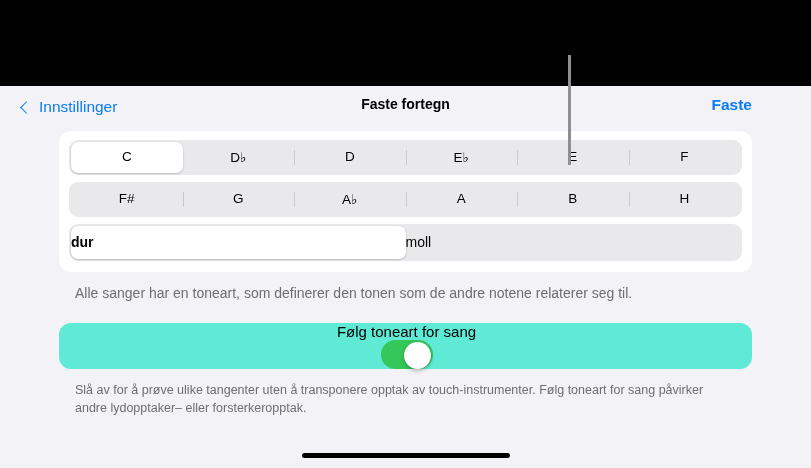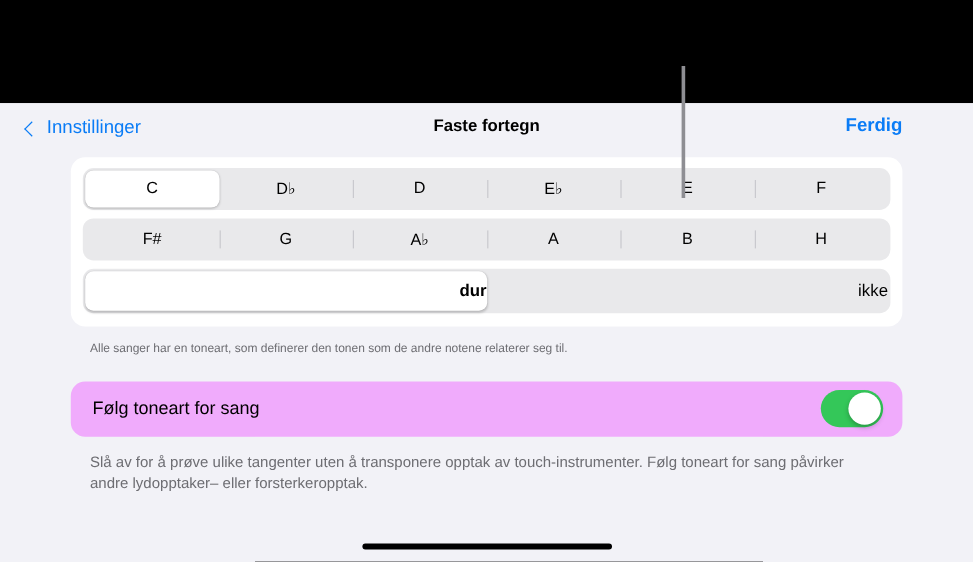--- a/index.html
+++ b/index.html
@@ -129,47 +129,48 @@
   }
   .mode-row {
     display: flex;
     background: #e9e9eb;
     border-radius: 9px;
     padding: 2px;
     margin-bottom: 0;
   }
   .mode {
     flex: 1;
-    text-align: right;
+    text-align: left;
     font-size: 14px;
     color: #000000;
     padding: 8px 0 9px 0;
     border-radius: 7px;
     cursor: pointer;
   }
   .mode.sel {
     background: #ffffff;
     font-weight: bold;
     box-shadow: 0 1px 2px rgba(0,0,0,0.18), 0 0 0 0.5px rgba(0,0,0,0.04);
   }
   .footnote {
-    font-size: 10px;
+    font-size: 14px;
     color: #6d6d72;
     padding: 12px 16px 0 16px;
     line-height: 1.35;
   }
   .row-card {
-    background: #f0abfc;
+    background: #5eead4;
     border-radius: 12px;
     margin-top: 20px;
     height: 46px;
     display: flex;
     align-items: center;
     justify-content: space-between;
     padding: 0 16px 0 18px;
+    flex-direction: column;
   }
   .row-label {
     font-size: 15px;
     color: #000000;
   }
   .switch {
     width: 52px;
     height: 31px;
     border-radius: 16px;
     background: #34c759;
@@ -211,21 +212,21 @@
   <div class="callout-line"></div>
 
   <div class="device">
 
     <div class="navbar">
       <div class="nav-back">
         <span class="chev"></span>
         <span>Innstillinger</span>
       </div>
       <div class="nav-title">Faste fortegn</div>
-      <div class="nav-done">Ferdig</div>
+      <div class="nav-done">Faste</div>
     </div>
 
     <div class="content">
 
       <div class="card">
 
         <div class="seg-row">
           <div class="seg sel">
             
             <span>C</span>
@@ -274,21 +275,21 @@
             <span>B</span>
           </div>
           <div class="seg">
             <span class="divider"></span>
             <span>H</span>
           </div>
         </div>
 
         <div class="mode-row">
           <div class="mode sel">dur</div>
-          <div class="mode">ikke</div>
+          <div class="mode">moll</div>
         </div>
 
       </div>
 
       <div class="footnote">Alle sanger har en toneart, som definerer den tonen som de andre notene relaterer seg til.</div>
 
       <div class="row-card">
         <div class="row-label">Følg toneart for sang</div>
         <div class="switch">
           <div class="knob"></div>

